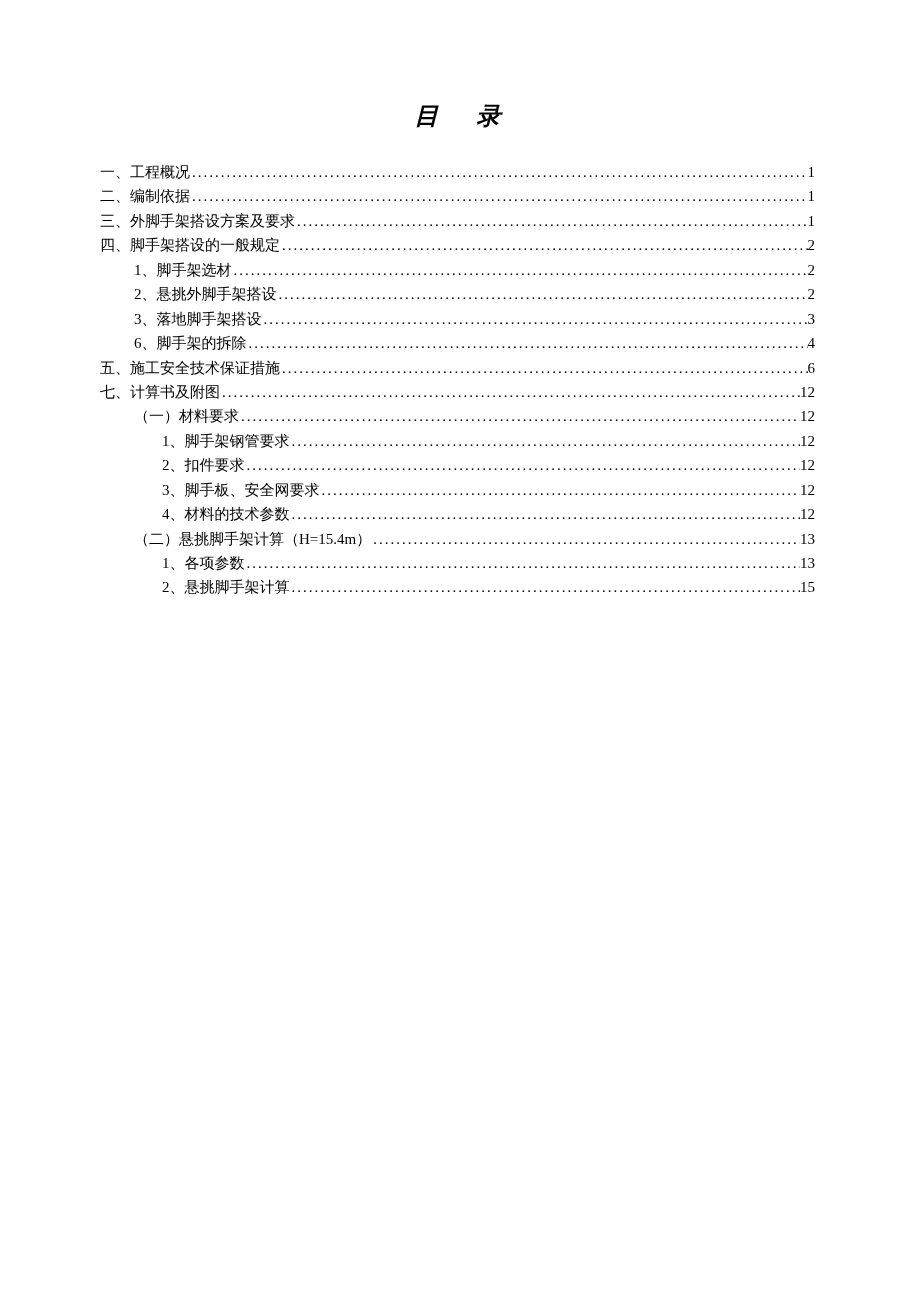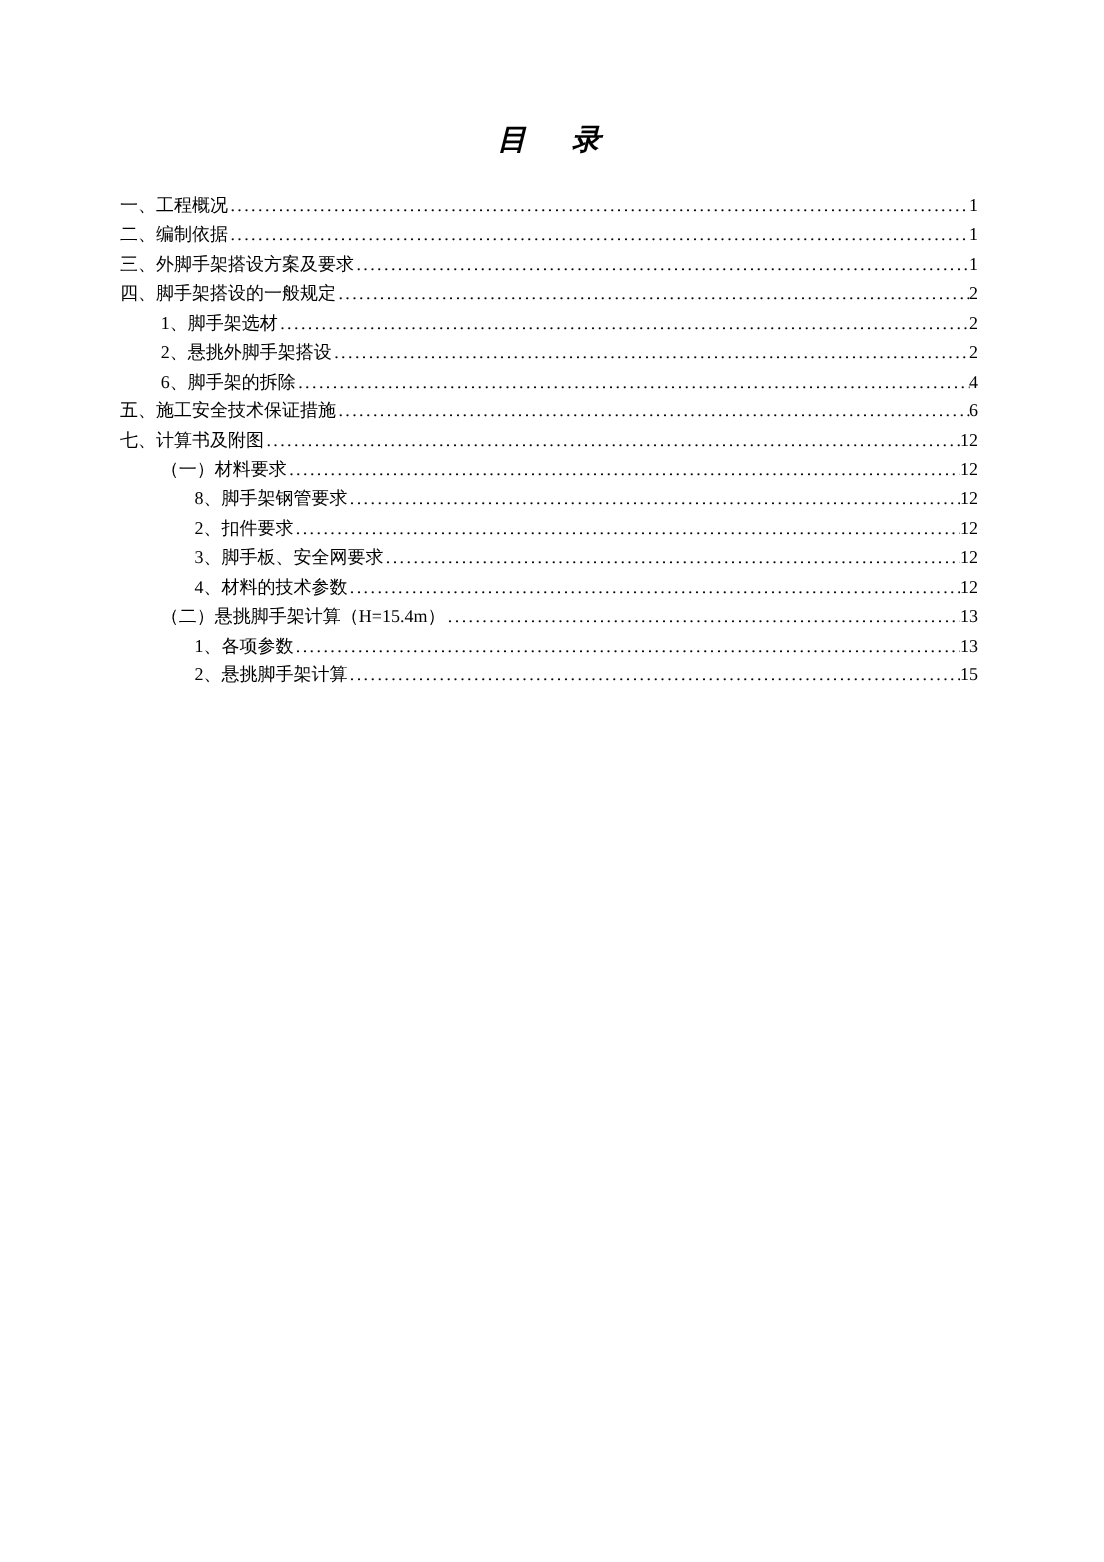--- a/index.html
+++ b/index.html
@@ -73,41 +73,46 @@
       <span class="toc-label">1、脚手架选材</span>
       <span class="toc-dots"></span>
       <span class="toc-page">2</span>
     </div>
     <div class="toc-line indent-2">
       <span class="toc-label">2、悬挑外脚手架搭设</span>
       <span class="toc-dots"></span>
       <span class="toc-page">2</span>
     </div>
     <div class="toc-line indent-2">
+      <span class="toc-label">3、落地脚手架搭设</span>
+      <span class="toc-dots"></span>
+      <span class="toc-page">3</span>
+    </div>
+    <div class="toc-line indent-2">
       <span class="toc-label">6、脚手架的拆除</span>
       <span class="toc-dots"></span>
       <span class="toc-page">4</span>
     </div>
     <div class="toc-line indent-1">
       <span class="toc-label">五、施工安全技术保证措施</span>
       <span class="toc-dots"></span>
       <span class="toc-page">6</span>
     </div>
     <div class="toc-line indent-1">
       <span class="toc-label">七、计算书及附图</span>
       <span class="toc-dots"></span>
       <span class="toc-page">12</span>
     </div>
     <div class="toc-line indent-3">
       <span class="toc-label">（一）材料要求</span>
       <span class="toc-dots"></span>
       <span class="toc-page">12</span>
     </div>
     <div class="toc-line indent-4">
-      <span class="toc-label">8、脚手架钢管要求</span>
+      <span class="toc-label">1、脚手架钢管要求</span>
       <span class="toc-dots"></span>
       <span class="toc-page">12</span>
     </div>
     <div class="toc-line indent-4">
       <span class="toc-label">2、扣件要求</span>
       <span class="toc-dots"></span>
       <span class="toc-page">12</span>
     </div>
     <div class="toc-line indent-4">
       <span class="toc-label">3、脚手板、安全网要求</span>

